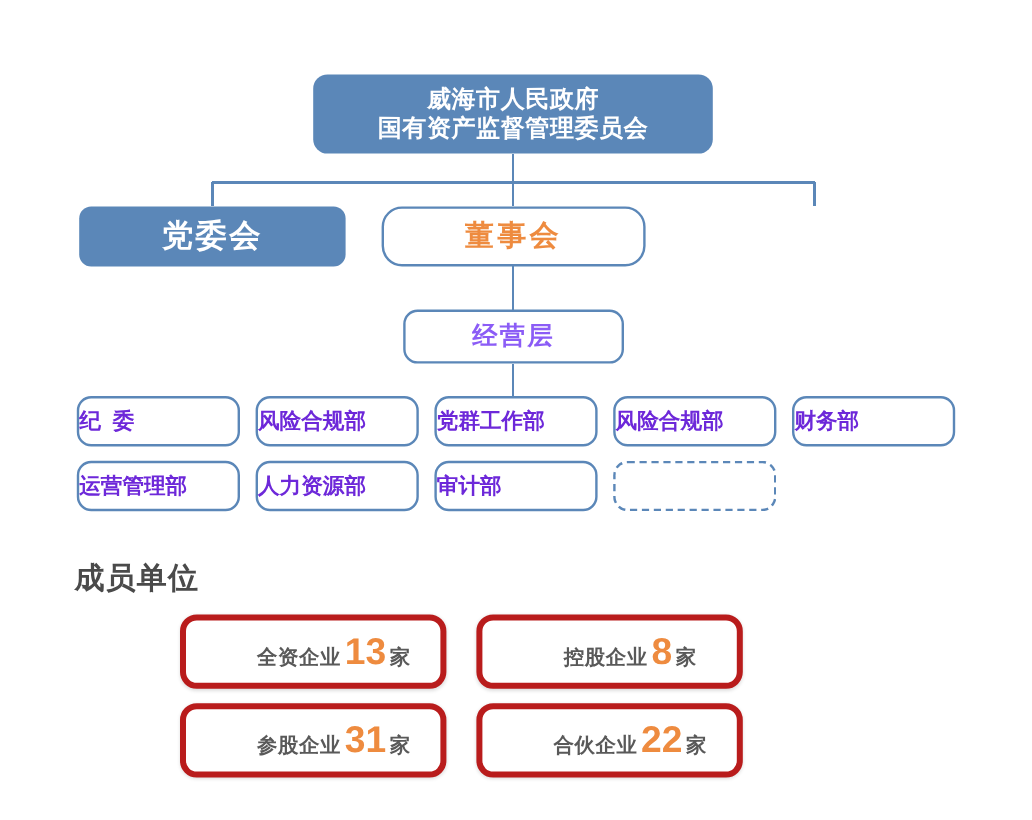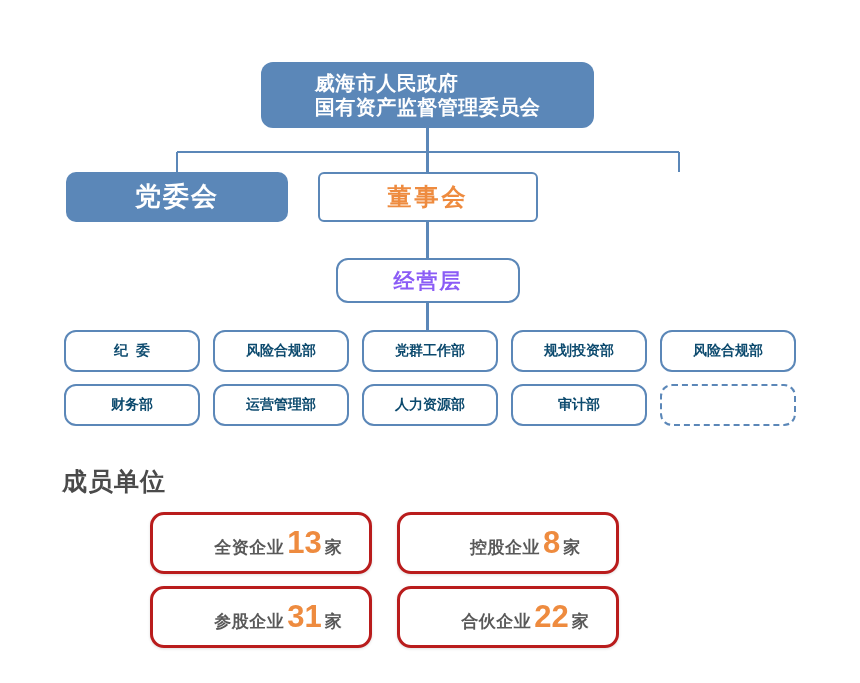--- a/index.html
+++ b/index.html
@@ -29,20 +29,21 @@
     pointer-events: none;
   }
 
   
   .node {
     position: absolute;
     box-sizing: border-box;
     display: flex;
     align-items: center;
     justify-content: center;
+    text-align: center;
     line-height: 1.22;
     white-space: pre-line;
   }
 
   
   .node-top {
     left: 261px;
     top: 62px;
     width: 333px;
     height: 66px;
@@ -69,21 +70,21 @@
   .node-supervis{ left: 568px; width: 222px; }
 
   
   .node-board {
     left: 318px;
     top: 172px;
     width: 220px;
     height: 50px;
     background: #ffffff;
     border: 2px solid #5b87b8;
-    border-radius: 6px;
+    border-radius: 17px;
     color: #ee8b3f;
     font-size: 24px;
     font-weight: bold;
     letter-spacing: 3px;
   }
 
   
   .node-mgmt {
     left: 336px;
     top: 258px;
@@ -106,26 +107,26 @@
     width: 728px;
     display: grid;
     grid-template-columns: repeat(5, 136px);
     grid-gap: 12px 13px;
   }
   .dept {
     box-sizing: border-box;
     height: 42px;
     display: flex;
     align-items: center;
-    justify-content: center;
+    justify-content: flex-start;
     background: #ffffff;
     border: 2px solid #5b87b8;
     border-radius: 12px;
-    color: #0c4a6e;
-    font-size: 14px;
+    color: #6d28d9;
+    font-size: 18px;
     font-weight: bold;
     white-space: pre;
   }
   .dept.empty {
     border-style: dashed;
     border-width: 2px;
     border-color: #5b87b8;
   }
 
   
@@ -148,21 +149,21 @@
     grid-template-columns: repeat(2, 222px);
     grid-gap: 12px 25px;
   }
   .member-card {
     box-sizing: border-box;
     height: 62px;
     display: flex;
     align-items: center;
     justify-content: center;
     background: #ffffff;
-    border: 3px solid #b91c1c;
+    border: 5px solid #b91c1c;
     border-radius: 14px;
     box-shadow: 0 1px 3px rgba(0,0,0,0.13);
     padding-left: 34px;
   }
   .member-inner {
     display: flex;
     align-items: baseline;
   }
   .m-label {
     font-size: 17px;
@@ -227,23 +228,20 @@
     <div class="dept">
       <span>纪  委</span>
     </div>
     <div class="dept">
       <span>风险合规部</span>
     </div>
     <div class="dept">
       <span>党群工作部</span>
     </div>
     <div class="dept">
-      <span>规划投资部</span>
-    </div>
-    <div class="dept">
       <span>风险合规部</span>
     </div>
 
     <div class="dept">
       <span>财务部</span>
     </div>
     <div class="dept">
       <span>运营管理部</span>
     </div>
     <div class="dept">

